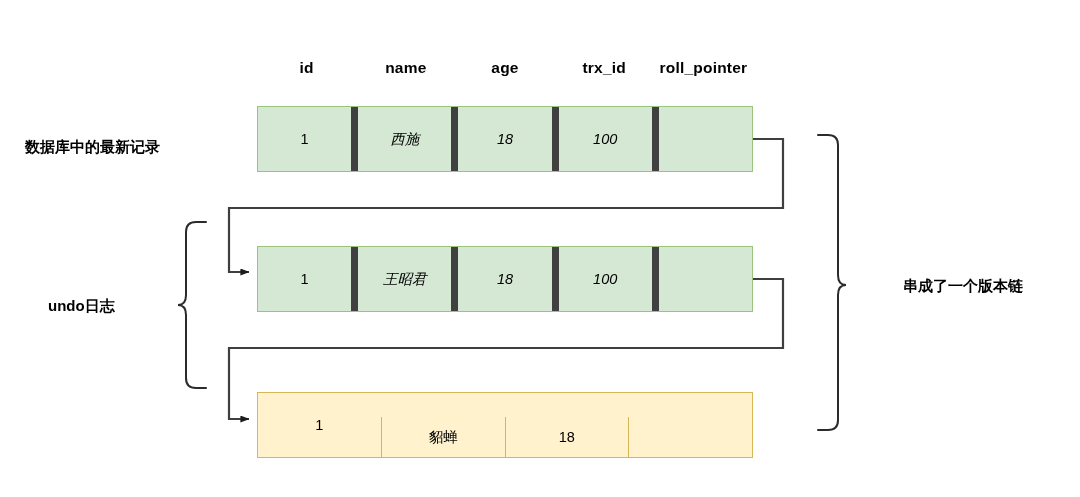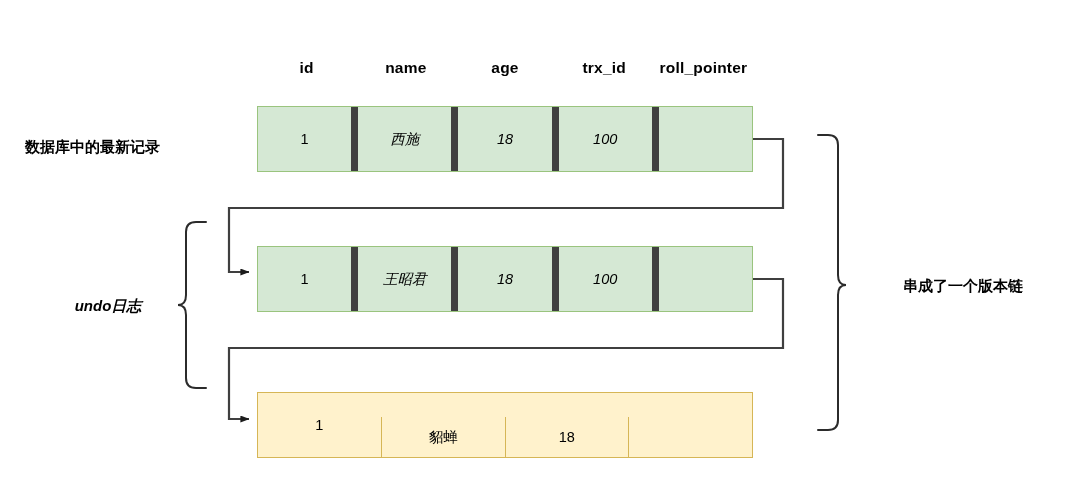--- a/index.html
+++ b/index.html
@@ -94,22 +94,21 @@
     left: 25px;
     top: 122px;
     width: 175px;
     text-align: left;
     margin-top: 16px;
   }
   #label-undo {
     left: 48px;
     top: 297px;
     width: 120px;
-    text-align: center;
-    font-style: italic;
+    text-align: left;
   }
   #label-chain {
     left: 878px;
     top: 277px;
     width: 170px;
     text-align: center;
   }
 </style>
 </head>
 <body>

